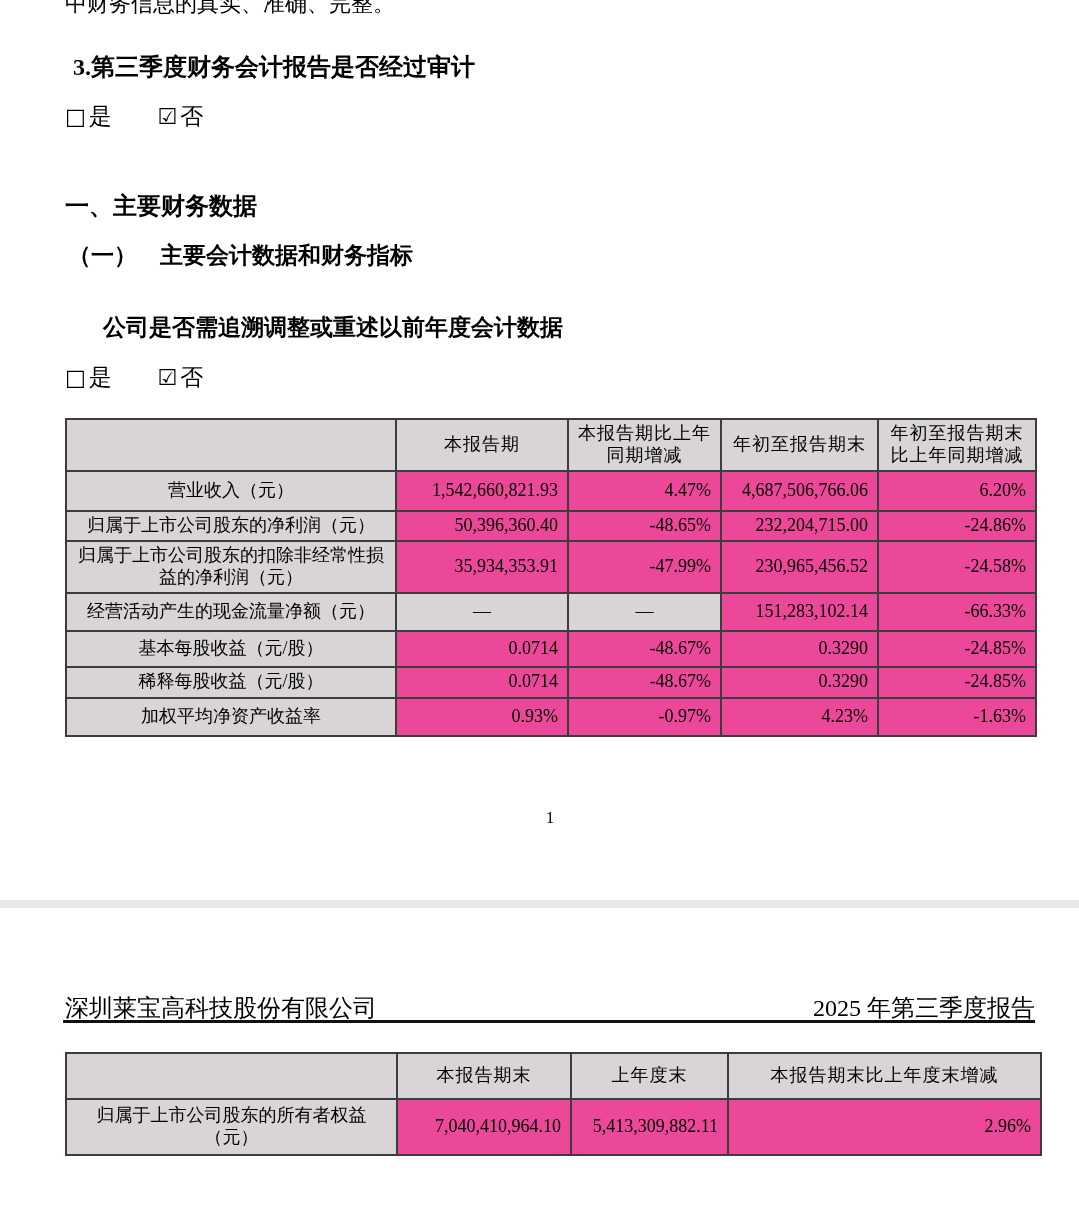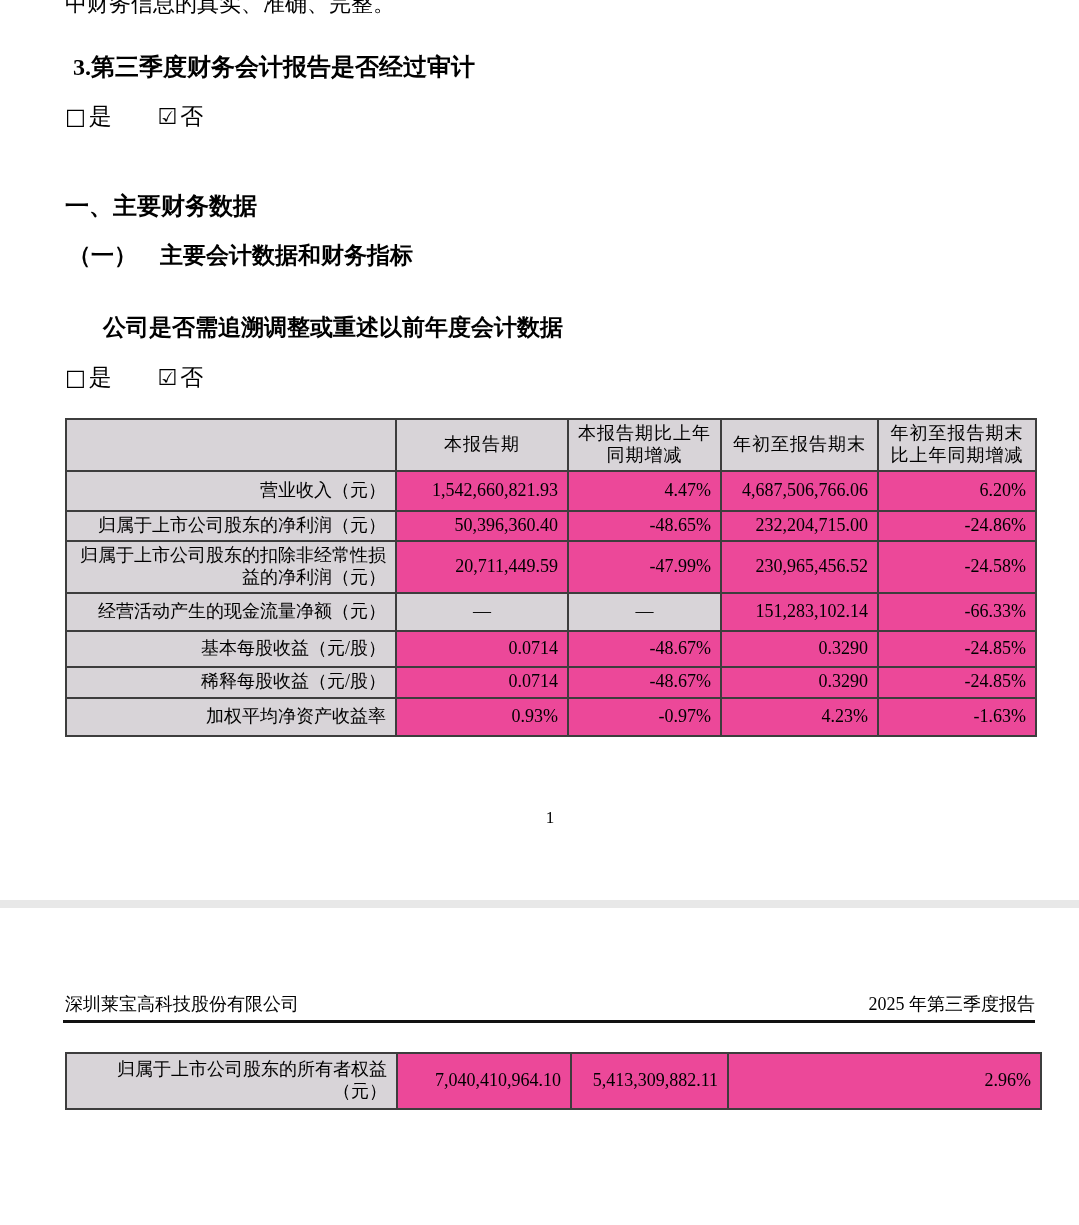--- a/index.html
+++ b/index.html
@@ -38,35 +38,35 @@
   table.fin { border-collapse: collapse; table-layout: fixed; }
   table.fin td {
     border: 2px solid var(--border-col);
     font-size: 18px;
     line-height: 1.22;
     padding: 3px 9px;
     vertical-align: middle;
     overflow: hidden;
   }
   td.hc { background: var(--cell-gray); text-align: center; letter-spacing: 1px; }
-  td.lbl { background: var(--cell-gray); text-align: right; padding-left: 11px; }
+  td.lbl { background: var(--cell-gray); text-align: center; padding-left: 11px; }
   td.num { text-align: right; background: #ec4899; }
   td.dash { background: var(--cell-gray); text-align: center; }
 
   .t1 { left: 65px; top: 418px; width: 970px; }
   .t2 { left: 65px; top: 1052px; width: 975px; }
 
   .page-num { left: 65px; top: 808px; width: 970px; text-align: center; font-size: 17px; }
 
   .page-gap { left: 0; top: 900px; width: 1079px; height: 8px; background: var(--gap-gray); }
 
   .p2-header {
     left: 65px; top: 992px; width: 970px;
     display: flex; justify-content: space-between;
-    font-size: 18px; white-space: nowrap;
+    font-size: 24px; white-space: nowrap;
   }
   .p2-rule { left: 63px; top: 1020px; width: 972px; height: 3px; background: var(--rule-col); }
 </style>
 </head>
 <body>
 
 <div class="abs intro-partial">中财务信息的真实、准确、完整。</div>
 
 <h2 class="abs h-bold h-sec3">3.第三季度财务会计报告是否经过审计</h2>
 
@@ -111,21 +111,21 @@
     </tr>
     <tr style="height:27px">
       <td class="lbl">归属于上市公司股东的净利润（元）</td>
       <td class="num">50,396,360.40</td>
       <td class="num">-48.65%</td>
       <td class="num">232,204,715.00</td>
       <td class="num">-24.86%</td>
     </tr>
     <tr style="height:50px">
       <td class="lbl">归属于上市公司股东的扣除非经常性损益的净利润（元）</td>
-      <td class="num">20,711,449.59</td>
+      <td class="num">35,934,353.91</td>
       <td class="num">-47.99%</td>
       <td class="num">230,965,456.52</td>
       <td class="num">-24.58%</td>
     </tr>
     <tr style="height:38px">
       <td class="lbl">经营活动产生的现金流量净额（元）</td>
       <td class="dash">—</td>
       <td class="dash">—</td>
       <td class="num">151,283,102.14</td>
       <td class="num">-66.33%</td>
@@ -165,20 +165,26 @@
 <div class="abs p2-rule"></div>
 
 <table class="abs fin t2">
   <colgroup>
     <col style="width:331px">
       <col style="width:174px">
       <col style="width:157px">
       <col style="width:313px">
   </colgroup>
   <tbody>
+    <tr style="height:46px">
+      <td class="hc"></td>
+      <td class="hc">本报告期末</td>
+      <td class="hc">上年度末</td>
+      <td class="hc">本报告期末比上年度末增减</td>
+    </tr>
     <tr style="height:56px">
       <td class="lbl">归属于上市公司股东的所有者权益（元）</td>
       <td class="num">7,040,410,964.10</td>
       <td class="num">5,413,309,882.11</td>
       <td class="num">2.96%</td>
     </tr>
   </tbody>
 </table>
 
 </body></html>

